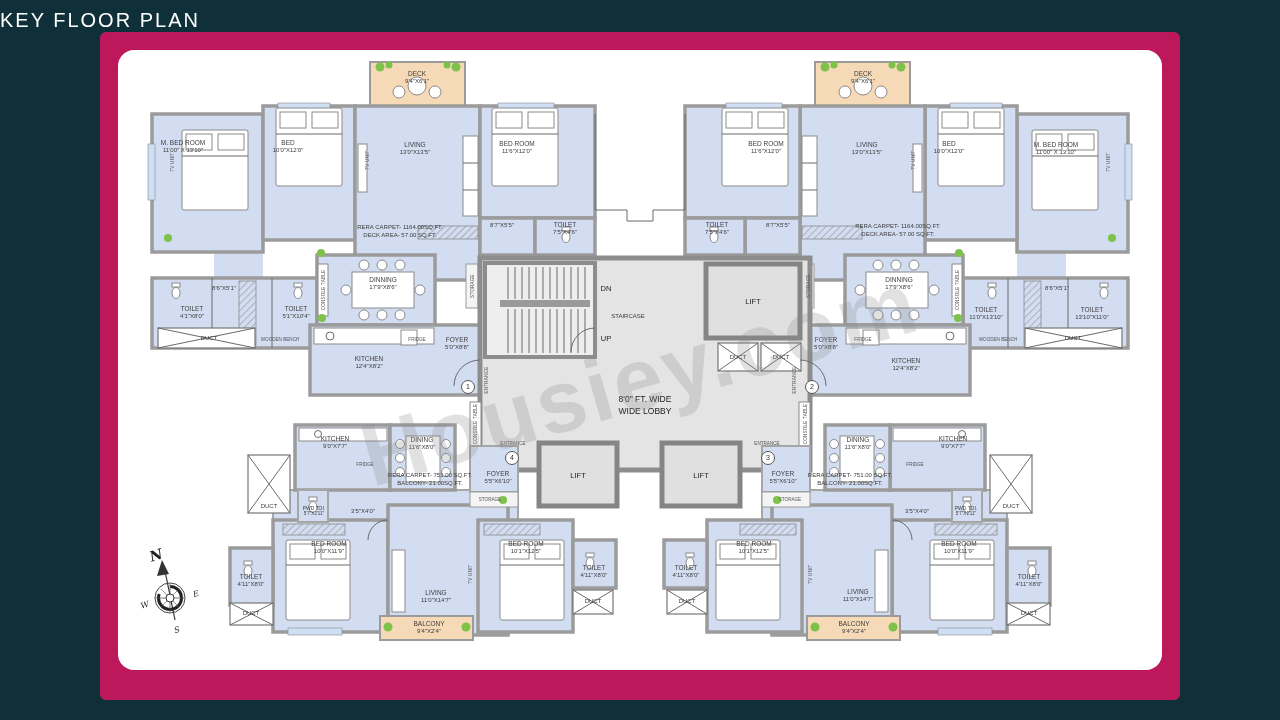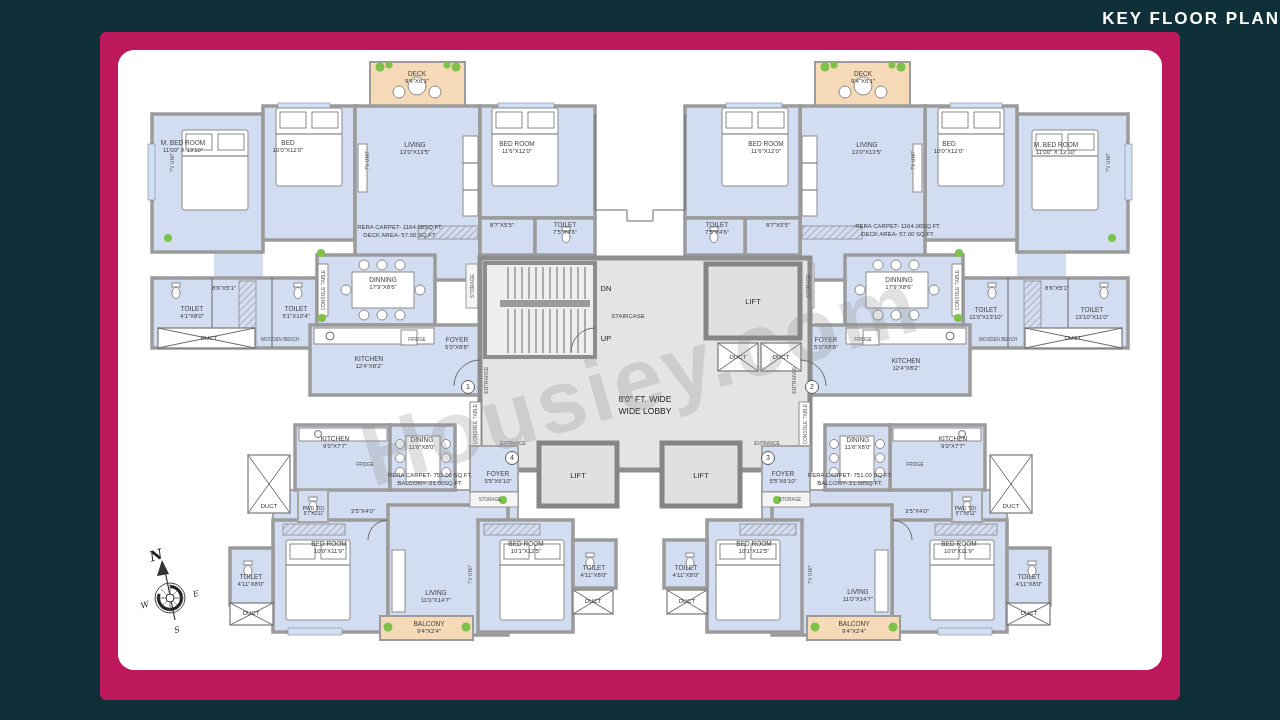--- a/index.html
+++ b/index.html
@@ -1,17 +1,17 @@
 <!DOCTYPE html>
 <html><head>
 <meta charset="utf-8">
 <style>
   html,body{margin:0;padding:0;}
   body{width:1280px;height:720px;background:#0f3038;font-family:"Liberation Sans",sans-serif;position:relative;overflow:hidden;}
-  .title{position:absolute;top:9px;left:0;right:0;text-align:right;color:#ffffff;font-weight:bold;font-size:17px;letter-spacing:2px;}
+  .title{position:absolute;top:9px;left:0;right:0;text-align:left;color:#ffffff;font-weight:normal;font-size:20px;letter-spacing:2px;}
   .frame{position:absolute;left:100px;top:32px;width:1080px;height:668px;background:#be185d;border-radius:6px;}
   .canvas{position:absolute;left:18px;top:18px;width:1044px;height:620px;background:#ffffff;border-radius:16px;overflow:hidden;}
   .plan-svg{position:absolute;left:0;top:0;}
   .lbl{position:absolute;transform:translate(-50%,-50%);text-align:center;color:#3c3c3c;font-size:6.5px;line-height:1.25;white-space:nowrap;z-index:3;}
   .lbl span{display:block;}
   .lbl .d{font-size:6px;}
   .one{position:absolute;transform:translate(-50%,-50%);text-align:center;color:#3c3c3c;font-size:6px;white-space:nowrap;z-index:3;}
   .big{font-size:7.5px;color:#222;}
   .lobbylbl{font-size:8.5px;color:#222;line-height:1.4;}
   .micro{position:absolute;transform:translate(-50%,-50%) rotate(-90deg);font-size:4.6px;color:#555;white-space:nowrap;z-index:3;letter-spacing:.2px;}

